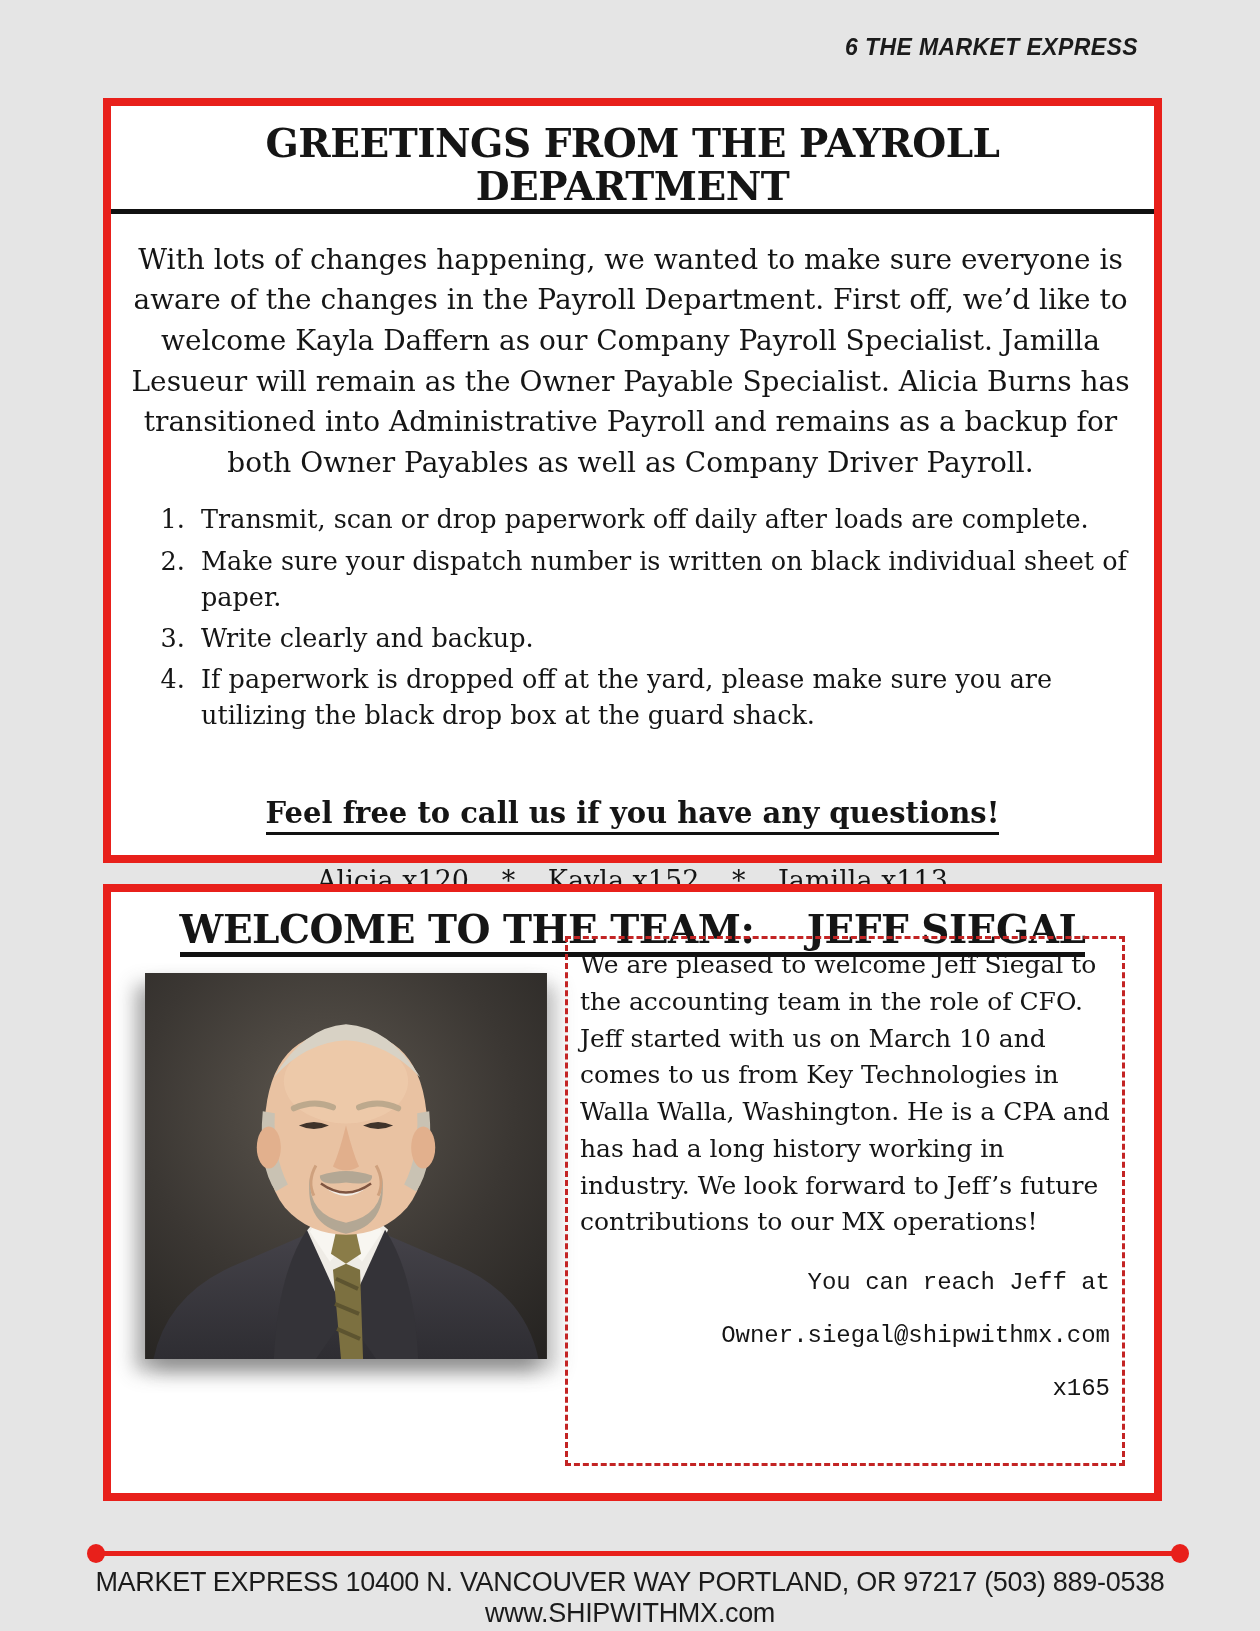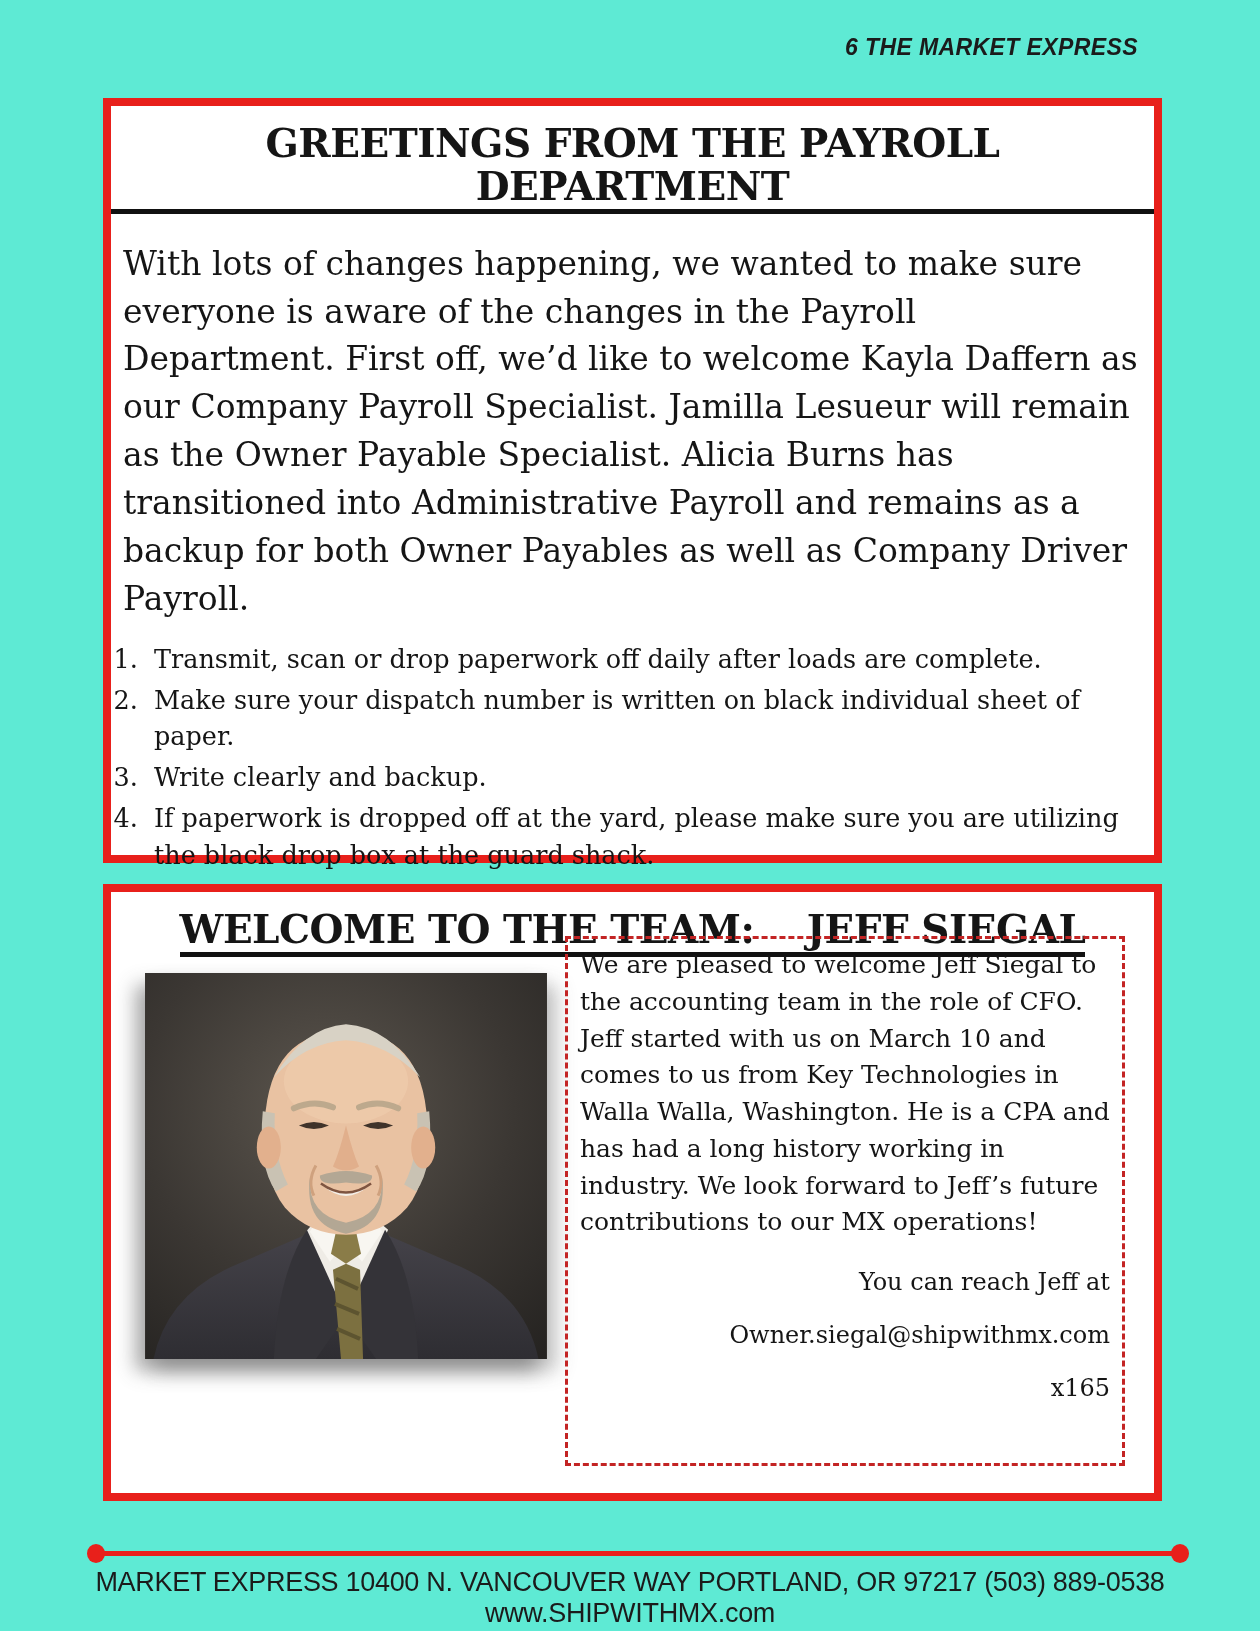--- a/index.html
+++ b/index.html
@@ -1,20 +1,20 @@
 <!DOCTYPE html>
 <html><head>
 <meta charset="utf-8">
 <style>
   html, body { margin: 0; padding: 0; background: #ffffff; }
   .page {
     position: relative;
     width: 1260px;
     height: 1631px;
-    background: #5eead4;
+    background: #e5e5e5;
     font-family: "DejaVu Serif", serif;
     color: #151515;
     overflow: hidden;
   }
 
   .masthead {
     position: absolute;
     top: 34px;
     right: 122px;
     font-family: "Liberation Sans", sans-serif;
@@ -46,40 +46,40 @@
   .box-title .u {
     display: inline-block;
     border-bottom: 5px solid #111;
     padding-bottom: 1px;
     white-space: pre-wrap;
     letter-spacing: -0.5px;
   }
 
   .intro {
     margin: 26px 16px 0 12px;
-    font-size: 33px;
+    font-size: 28px;
     line-height: 1.45;
-    text-align: left;
+    text-align: center;
   }
 
   .notes-heading {
     text-align: center;
     margin-top: 24px;
     font-size: 28px;
     font-weight: bold;
   }
   .notes-heading .u {
     display: inline-block;
     border-bottom: 3px solid #111;
     padding-bottom: 2px;
   }
 
   ol.notes {
     margin: 18px 10px 3px 0;
-    padding-left: 35px;
+    padding-left: 82px;
     font-size: 25.5px;
     line-height: 1.42;
   }
   ol.notes li { margin-bottom: 5px; padding-left: 8px; }
 
   .call-heading {
     text-align: center;
     margin-top: 62px;
     font-size: 29px;
     font-weight: bold;
@@ -121,20 +121,21 @@
   .bio-text {
     font-size: 25px;
     line-height: 1.47;
     text-align: left;
   }
   .reach {
     margin-top: 26px;
     text-align: right;
     font-size: 24px;
     line-height: 1.3;
+    font-family: Liberation Mono, monospace;
   }
   .reach .reach-line { margin-bottom: 22px; }
 
   .footer-line {
     position: absolute;
     left: 95px;
     top: 1551px;
     width: 1085px;
     height: 5px;
     background: #e8201b;

